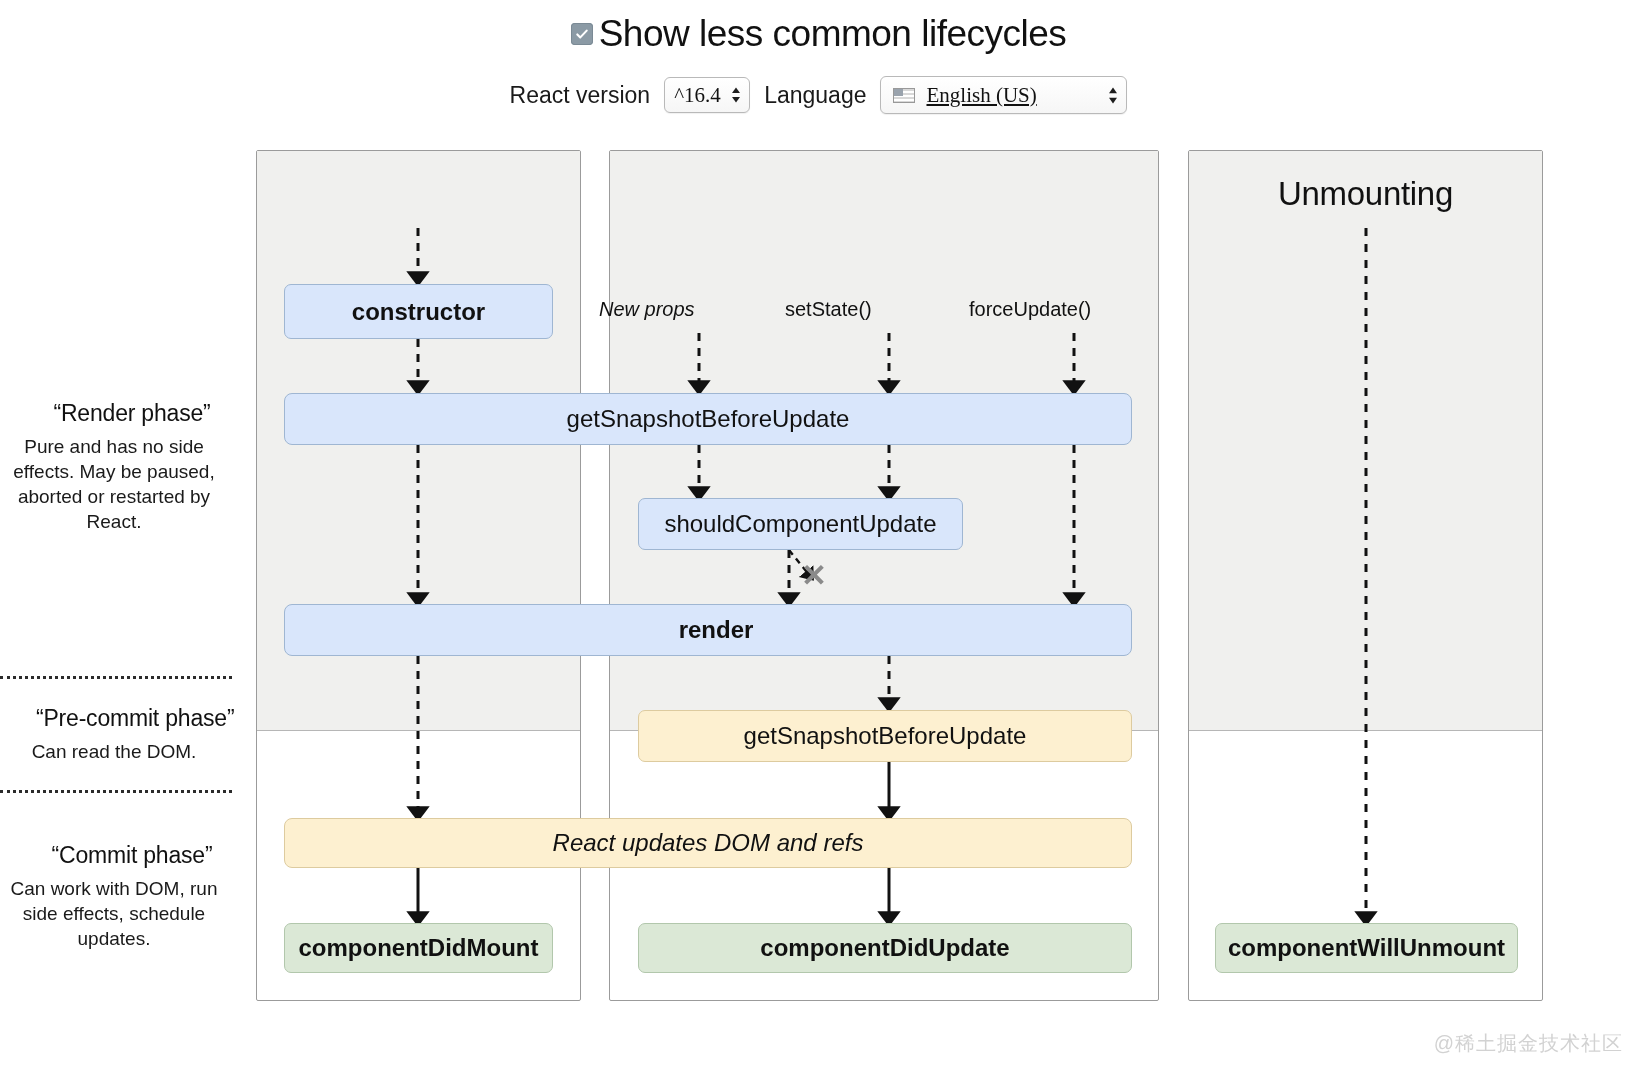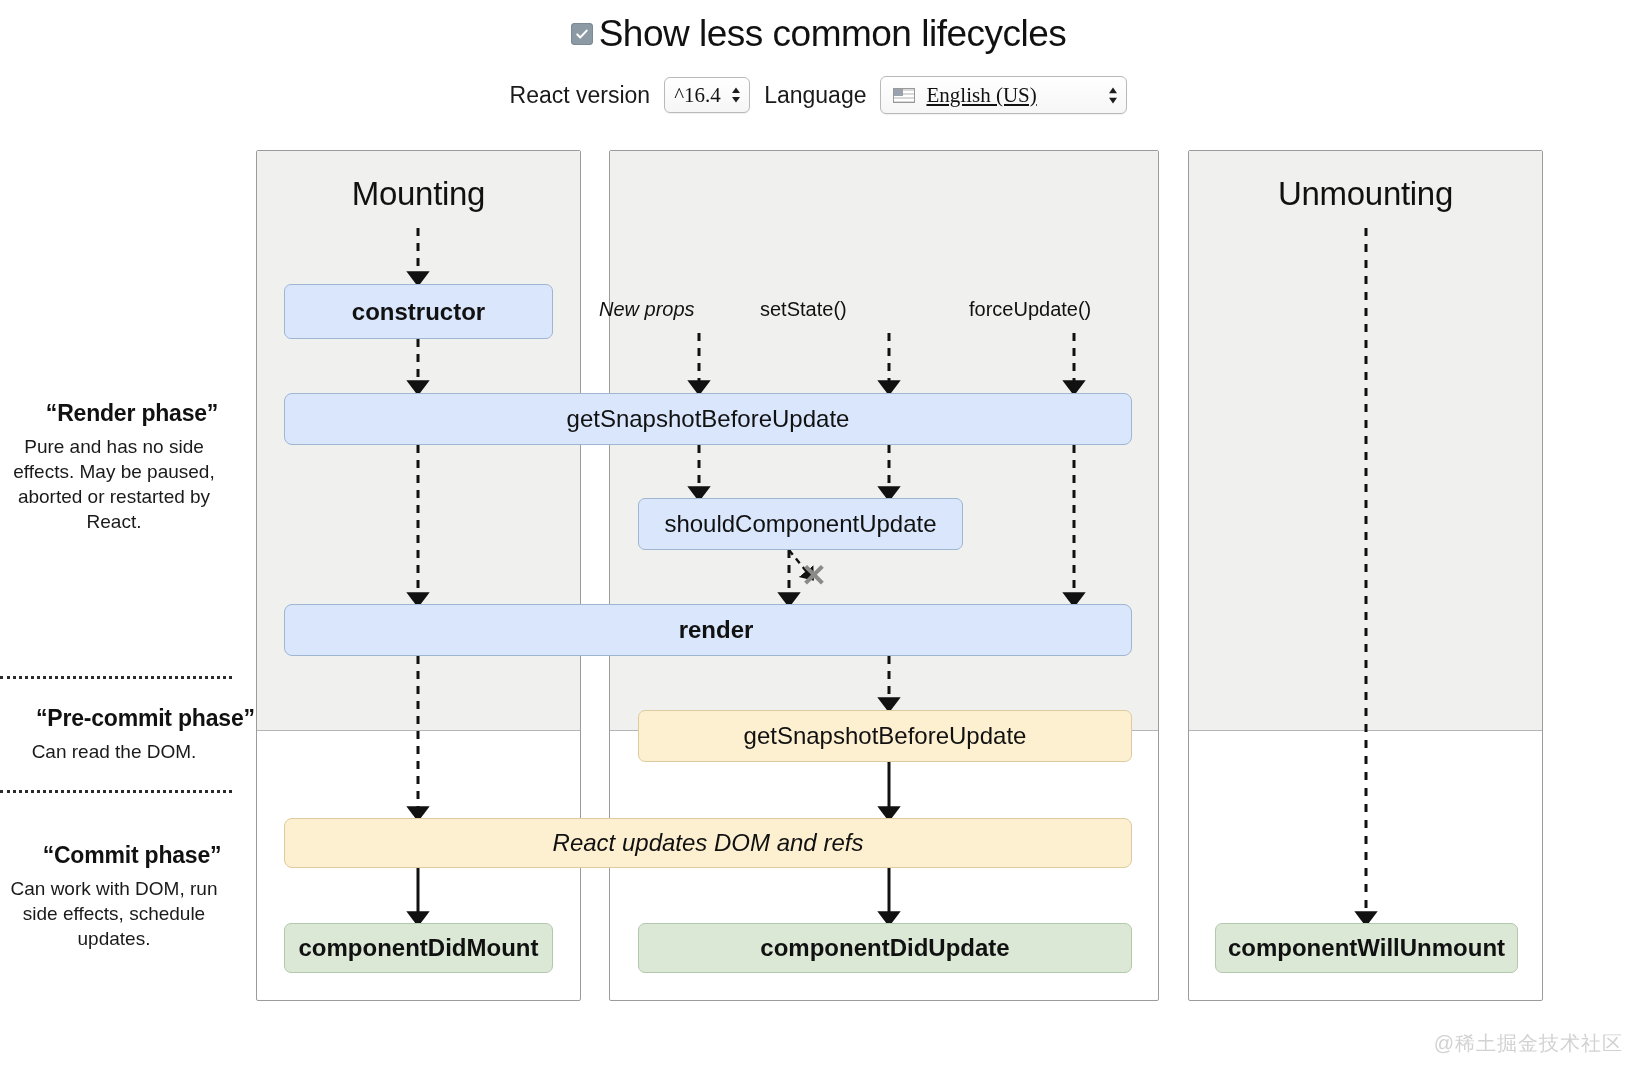--- a/index.html
+++ b/index.html
@@ -125,21 +125,21 @@
 
   
   .phase-block {
     position: absolute;
     left: 0;
     width: 228px;
     text-align: center;
   }
   .phase-title {
     font-size: 23px;
-    font-weight: bold;
+    font-weight: normal;
     color: #111;
     letter-spacing: -0.2px;
     white-space: nowrap;
     padding-left: 36px;
   }
   .phase-desc {
     font-size: 19px;
     line-height: 25px;
     color: #1a1a1a;
     margin-top: 7px;
@@ -290,21 +290,20 @@
 
 <div class="dotted-sep" style="top:790px;"></div>
 
 <div class="phase-block" style="top:842px;">
   <div class="phase-title">“Commit phase”</div>
   <div class="phase-desc">Can work with DOM, run side effects, schedule updates.</div>
 </div>
 
 <div class="panel" style="left:256px; top:150px; width:325px; height:851px;">
   <div class="panel-top" style="height:579px;"></div>
-  <div class="panel-title" style="top:24px;">Mounting</div>
 </div>
 
 <div class="panel" style="left:609px; top:150px; width:550px; height:851px;">
   <div class="panel-top" style="height:579px;"></div>
 </div>
 
 <div class="panel" style="left:1188px; top:150px; width:355px; height:851px;">
   <div class="panel-top" style="height:579px;"></div>
   <div class="panel-title" style="top:24px;">Unmounting</div>
 </div>
@@ -342,21 +341,21 @@
   <line x1="889" y1="762" x2="889" y2="814" stroke="#111" stroke-width="3" marker-end="url(#ah)"></line>
 
   <line x1="889" y1="868" x2="889" y2="919" stroke="#111" stroke-width="3" marker-end="url(#ah)"></line>
 
   <line x1="1366" y1="228" x2="1366" y2="919" stroke="#111" stroke-width="3" stroke-dasharray="8 8" marker-end="url(#ah)"></line>
 </svg>
 
 <div style="position:absolute; left:801px; top:557px; font-size:31px; font-weight:bold; color:#8a8a8a; z-index:7;">✕</div>
 
 <div class="trigger italic" style="left:599px; top:298px; width:200px;">New props</div>
-<div class="trigger" style="left:760px; top:298px; width:200px;">setState()</div>
+<div class="trigger" style="left:785px; top:298px; width:200px;">setState()</div>
 <div class="trigger" style="left:969px; top:298px; width:210px;">forceUpdate()</div>
 
 <div class="lbox blue bold" style="left:284px; top:284px; width:269px; height:55px;">constructor</div>
 
 <div class="lbox blue wide" style="left:284px; top:393px; width:848px; height:52px;">getSnapshotBeforeUpdate</div>
 
 <div class="lbox blue" style="left:638px; top:498px; width:325px; height:52px;">shouldComponentUpdate</div>
 
 <div class="lbox blue wide bold" style="left:284px; top:604px; width:848px; height:52px;padding-left:16px;">render</div>
 

